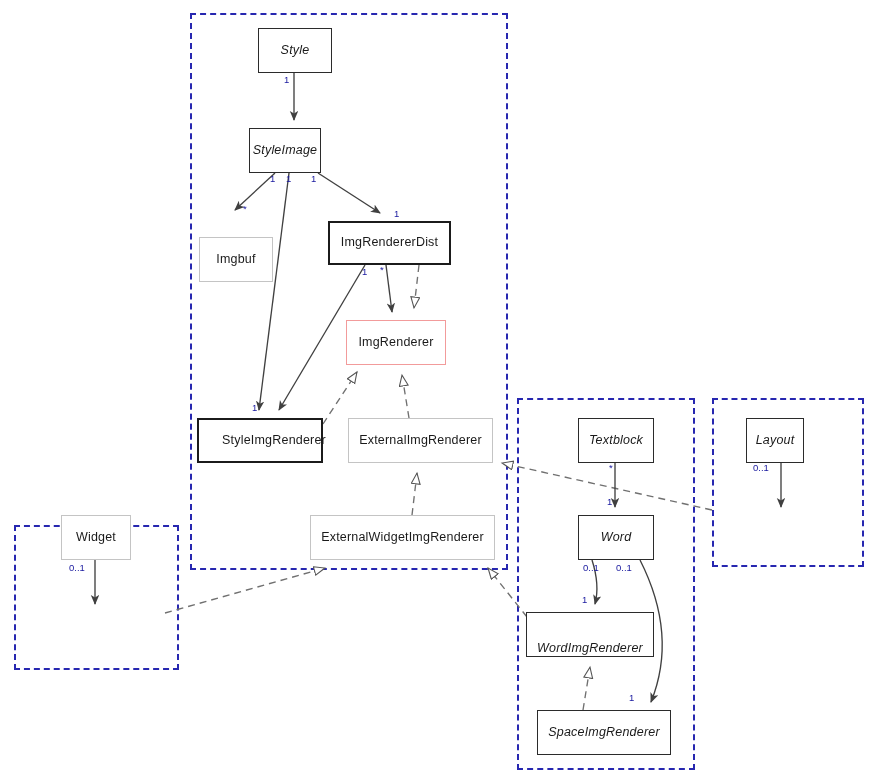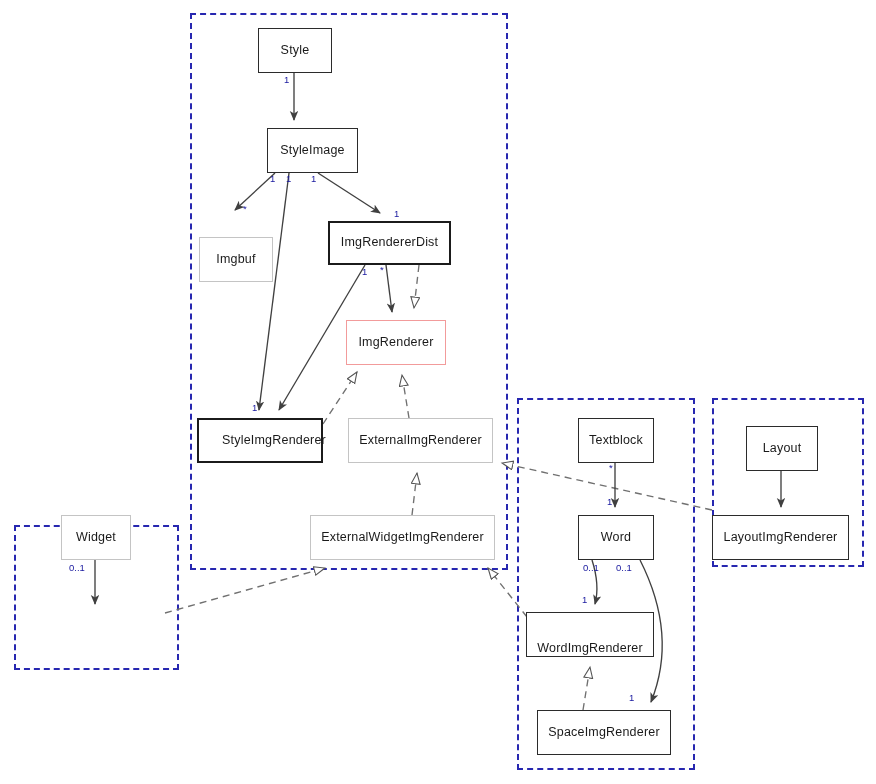--- a/index.html
+++ b/index.html
@@ -2,21 +2,21 @@
 <html><head>
 <meta charset="utf-8">
 <title>Class Diagram</title>
 <style>
   html,body{margin:0;padding:0;background:#ffffff;}
   body{font-family:"Liberation Sans","DejaVu Sans",sans-serif;}
   #canvas{position:relative;width:876px;height:784px;background:#ffffff;overflow:hidden;}
   svg.layer{position:absolute;left:0;top:0;width:876px;height:784px;pointer-events:none;}
   .node{position:absolute;box-sizing:border-box;background:#ffffff;display:flex;align-items:center;justify-content:center;text-align:center;font-size:12.5px;color:#1a1a1a;line-height:1.1;letter-spacing:.2px;}
   .node span{display:block;padding:0 4px;}
-  .b-thin{border:1px solid #2b2b2b;}
+  .b-thin{border:1px solid #2b2b2b;font-style:italic;}
   .b-bold{border:2px solid #1b1b1b;}
   .b-gray{border:1px solid #c4c4c4;}
   .b-red{border:1px solid #f29b9b;}
   .cluster{position:absolute;box-sizing:border-box;border:2px dashed #2727b0;background:transparent;}
   .mlabel{position:absolute;font-size:9.5px;color:#17179e;font-family:"Liberation Sans","DejaVu Sans",sans-serif;white-space:nowrap;}
 </style>
 </head>
 <body>
 
 <div id="canvas">
@@ -98,21 +98,21 @@
   <span class="mlabel" style="left:607px;top:496px;">1</span>
   <span class="mlabel" style="left:583px;top:562px;">0..1</span>
   <span class="mlabel" style="left:616px;top:562px;">0..1</span>
   <span class="mlabel" style="left:582px;top:594px;">1</span>
   <span class="mlabel" style="left:629px;top:692px;">1</span>
   <span class="mlabel" style="left:753px;top:462px;">0..1</span>
 
   <div class="node b-thin" style="left:258px;top:28px;width:74px;height:45px;">
     <span>Style</span>
   </div>
-  <div class="node b-thin" style="left:267px;top:128px;width:91px;height:45px;">
+  <div class="node b-thin" style="left:249px;top:128px;width:72px;height:45px;">
     <span>StyleImage</span>
   </div>
   <div class="node b-gray" style="left:199px;top:218px;width:74px;height:45px;margin-top:19px;">
     <span>Imgbuf</span>
   </div>
   <div class="node b-bold" style="left:328px;top:221px;width:123px;height:44px;">
     <span>ImgRendererDist</span>
   </div>
   <div class="node b-red" style="left:346px;top:320px;width:100px;height:45px;">
     <span>ImgRenderer</span>
@@ -134,20 +134,17 @@
   </div>
   <div class="node b-thin" style="left:578px;top:515px;width:76px;height:45px;">
     <span>Word</span>
   </div>
   <div class="node b-thin" style="left:526px;top:612px;width:128px;height:45px;align-items:flex-end;">
     <span>WordImgRenderer</span>
   </div>
   <div class="node b-thin" style="left:537px;top:710px;width:134px;height:45px;">
     <span>SpaceImgRenderer</span>
   </div>
-  <div class="node b-thin" style="left:746px;top:418px;width:72px;height:45px;margin-top:8px;">
+  <div class="node b-thin" style="left:746px;top:418px;width:58px;height:45px;">
     <span>Layout</span>
-  </div>
-  <div class="node b-thin" style="left:712px;top:515px;width:137px;height:45px;">
-    <span>LayoutImgRenderer</span>
   </div>
 
 </div>
 
 </body></html>

